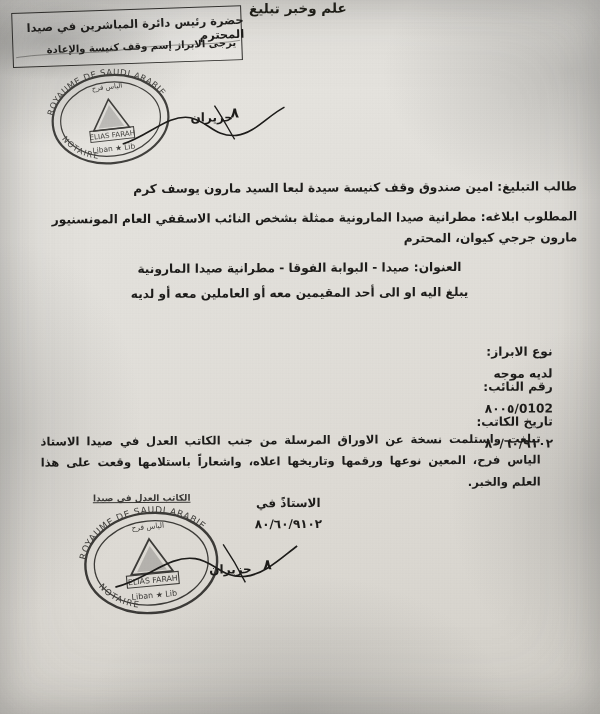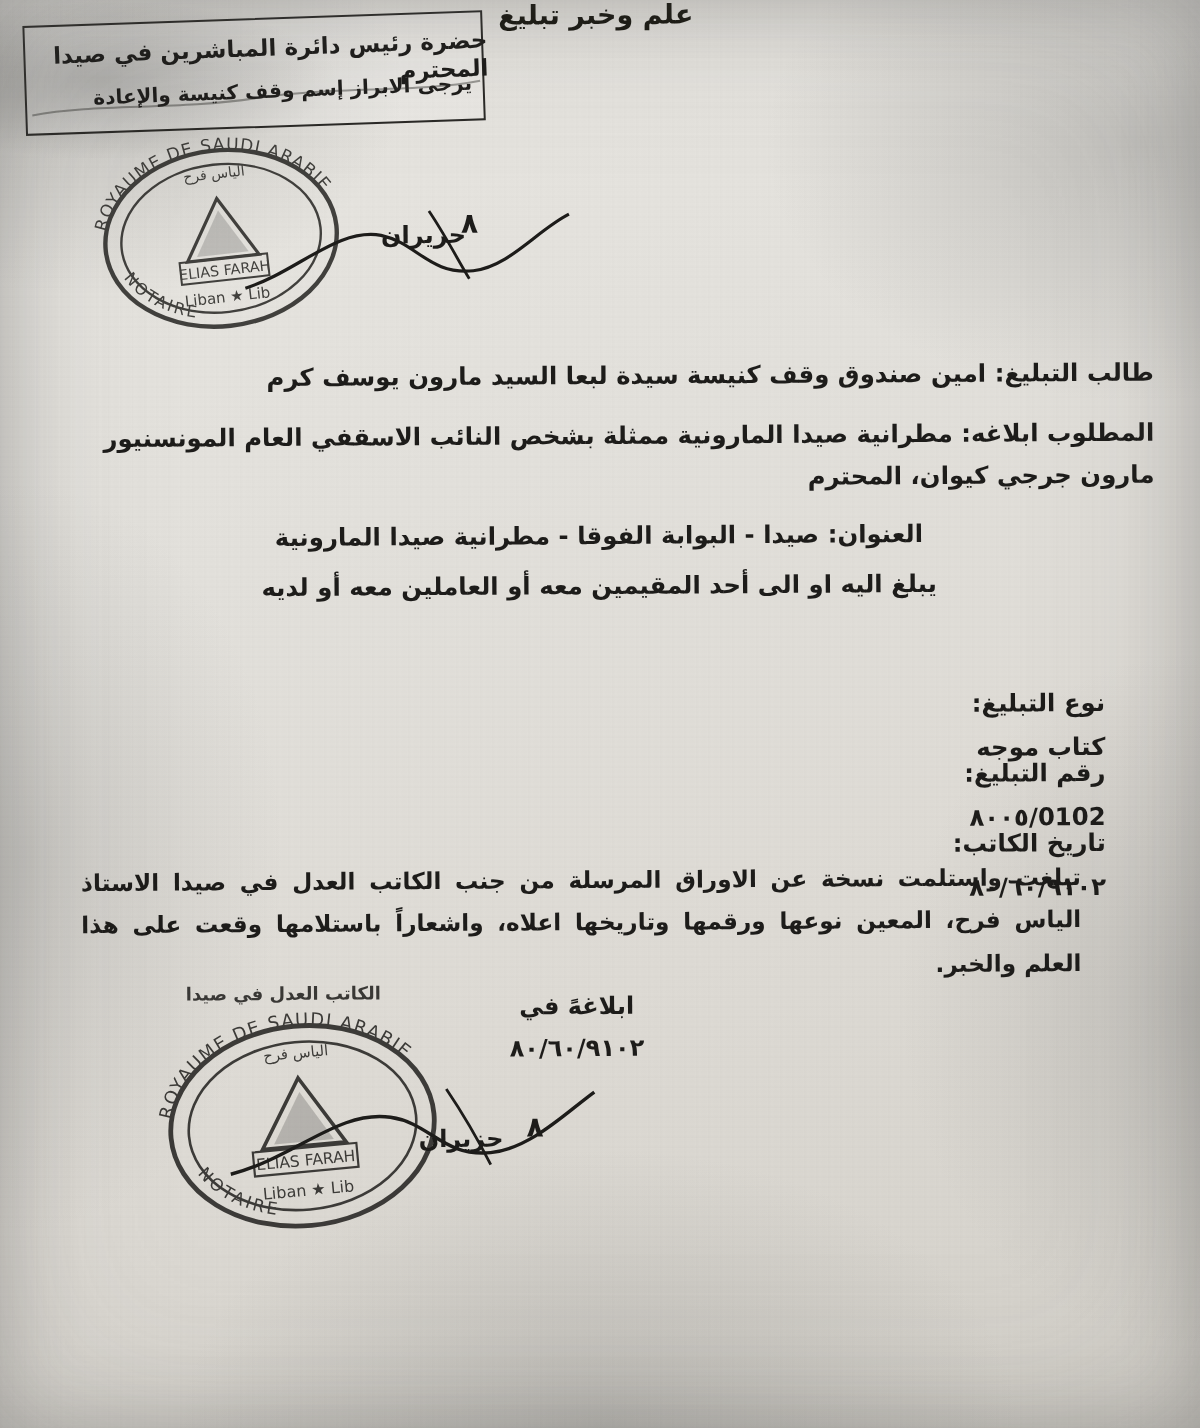--- a/index.html
+++ b/index.html
@@ -191,40 +191,40 @@
     <div class="ar" style="position:absolute; left:232px; top:104px; font-size:14px; font-weight:bold;">٨</div>
 
     <div class="ar" id="title">علم وخبر تبليغ</div>
 
     <div class="ar t" id="p-talib">طالب التبليغ: امين صندوق وقف كنيسة سيدة لبعا السيد مارون يوسف كرم</div>
     <div class="ar t" id="p-matlub">المطلوب ابلاغه: مطرانية صيدا المارونية ممثلة بشخص النائب الاسقفي العام المونسنيور مارون جرجي كيوان، المحترم</div>
     <div class="ar t" id="p-addr">العنوان: صيدا - البوابة الفوقا - مطرانية صيدا المارونية</div>
     <div class="ar t" id="p-ballegh">يبلغ اليه او الى أحد المقيمين معه أو العاملين معه أو لديه</div>
 
     <div class="ar t" id="p-naw">
-      <span>نوع التبليغ:</span>
-      <span>كتاب موجه</span>
+      <span>نوع الابراز:</span>
+      <span>لديه موجه</span>
     </div>
     <div class="ar t" id="p-raqm">
-      <span>رقم التبليغ:</span>
+      <span>رقم النائب:</span>
       <span>2010/٥٠٠٨</span>
     </div>
     <div class="ar t" id="p-tarikh">
       <span>تاريخ الكاتب:</span>
       <span>٢٠١٩/٠٦/٠٨</span>
     </div>
 
     <div class="ar t" id="p-note">تبلغت واستلمت نسخة عن الاوراق المرسلة من جنب الكاتب العدل في صيدا الاستاذ الياس فرح، المعين نوعها ورقمها وتاريخها اعلاه، واشعاراً باستلامها وقعت على هذا العلم والخبر.</div>
 
     <div class="ar t" id="p-tahrir">
-      <span>ابلاغهً في</span>
+      <span>الاستاذً في</span>
       <span>٢٠١٩/٠٦/٠٨</span>
     </div>
 
-    <div class="ar" style="position:absolute; left:92px; top:492px; font-size:9px; font-weight:bold; opacity:0.85;">الكاتب العدل في صيدا</div>
+    <div class="ar" style="position:absolute; left:92px; top:492px; font-size:9px; font-weight:bold; opacity:0.85;text-decoration:underline;">الكاتب العدل في صيدا</div>
 
     <div class="stamp" style="left:60px; top:498px; width:180px; height:125px;">
       <svg class="inner" viewBox="0 0 180 125">
         <defs>
           <path id="arcTop2" d="M 24,64 A 66,50 0 0 1 156,64"></path>
           <path id="arcBot2" d="M 30,64 A 60,45 0 0 0 150,64"></path>
         </defs>
         <g transform="rotate(-5 90 64)" opacity="0.9">
           <ellipse cx="90" cy="64" rx="66" ry="50" fill="none" stroke="#2b2a27" stroke-width="2.4"></ellipse>
           <ellipse cx="90" cy="64" rx="57" ry="42" fill="none" stroke="#2b2a27" stroke-width="1.3"></ellipse>

